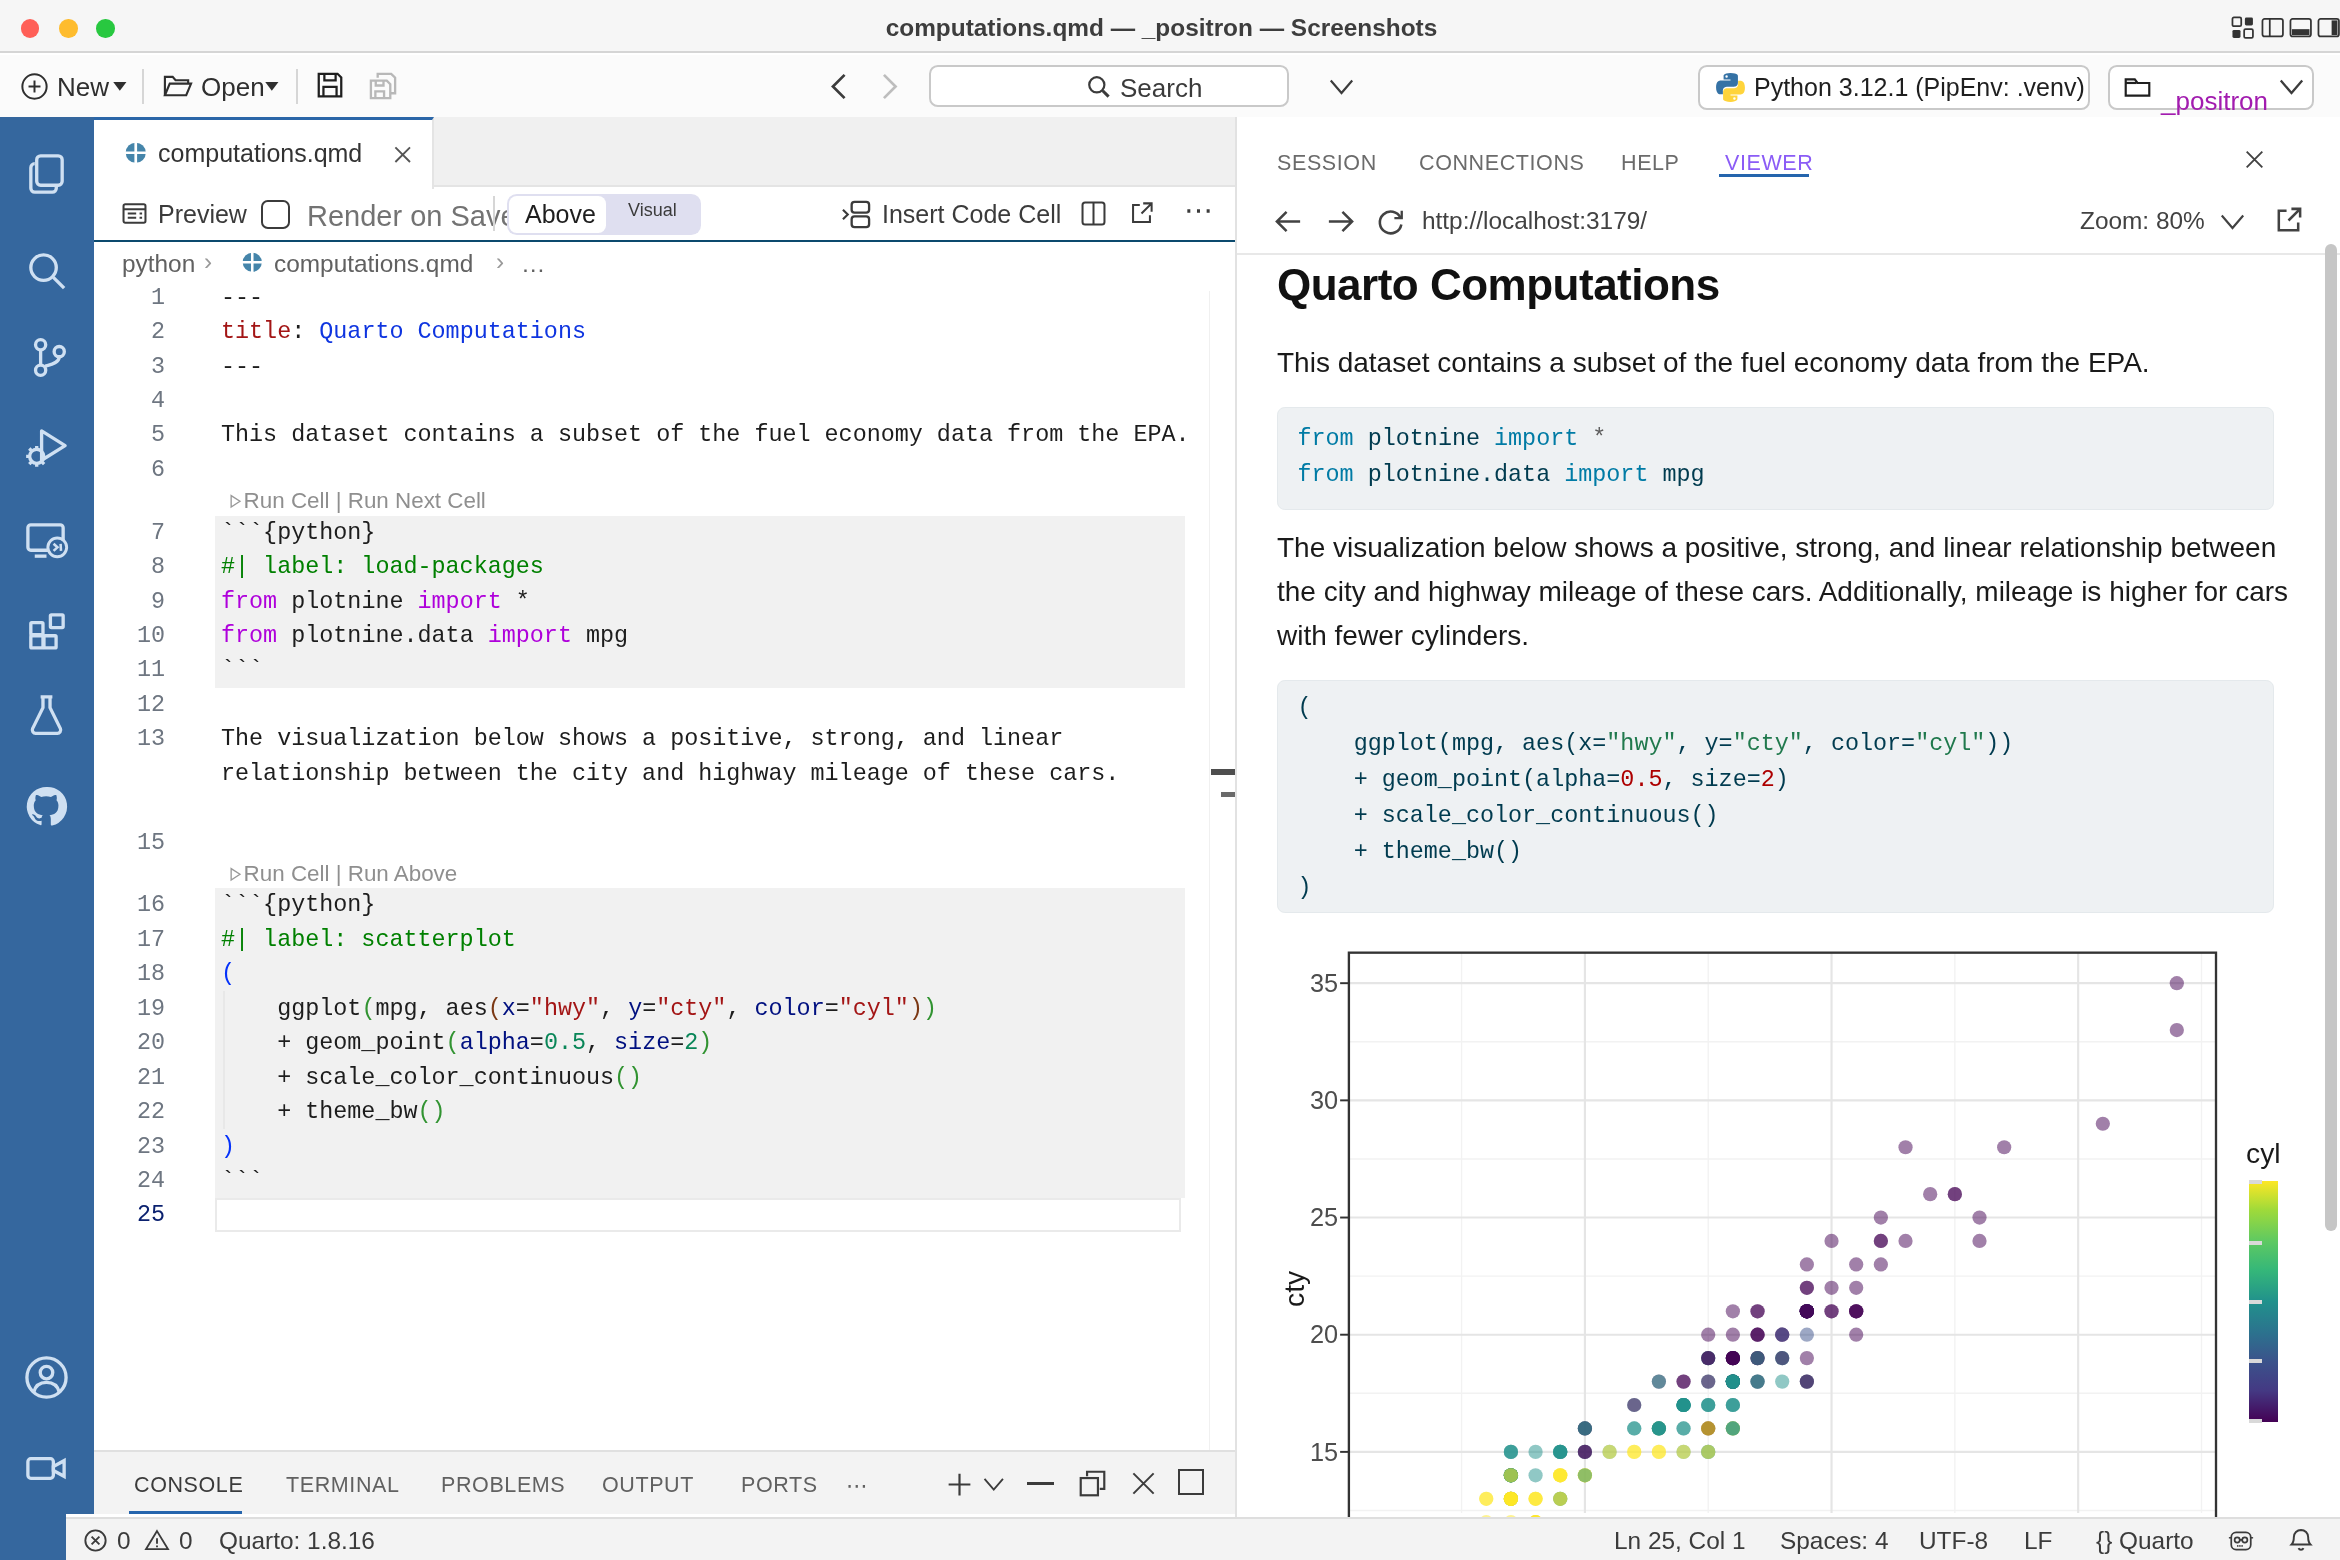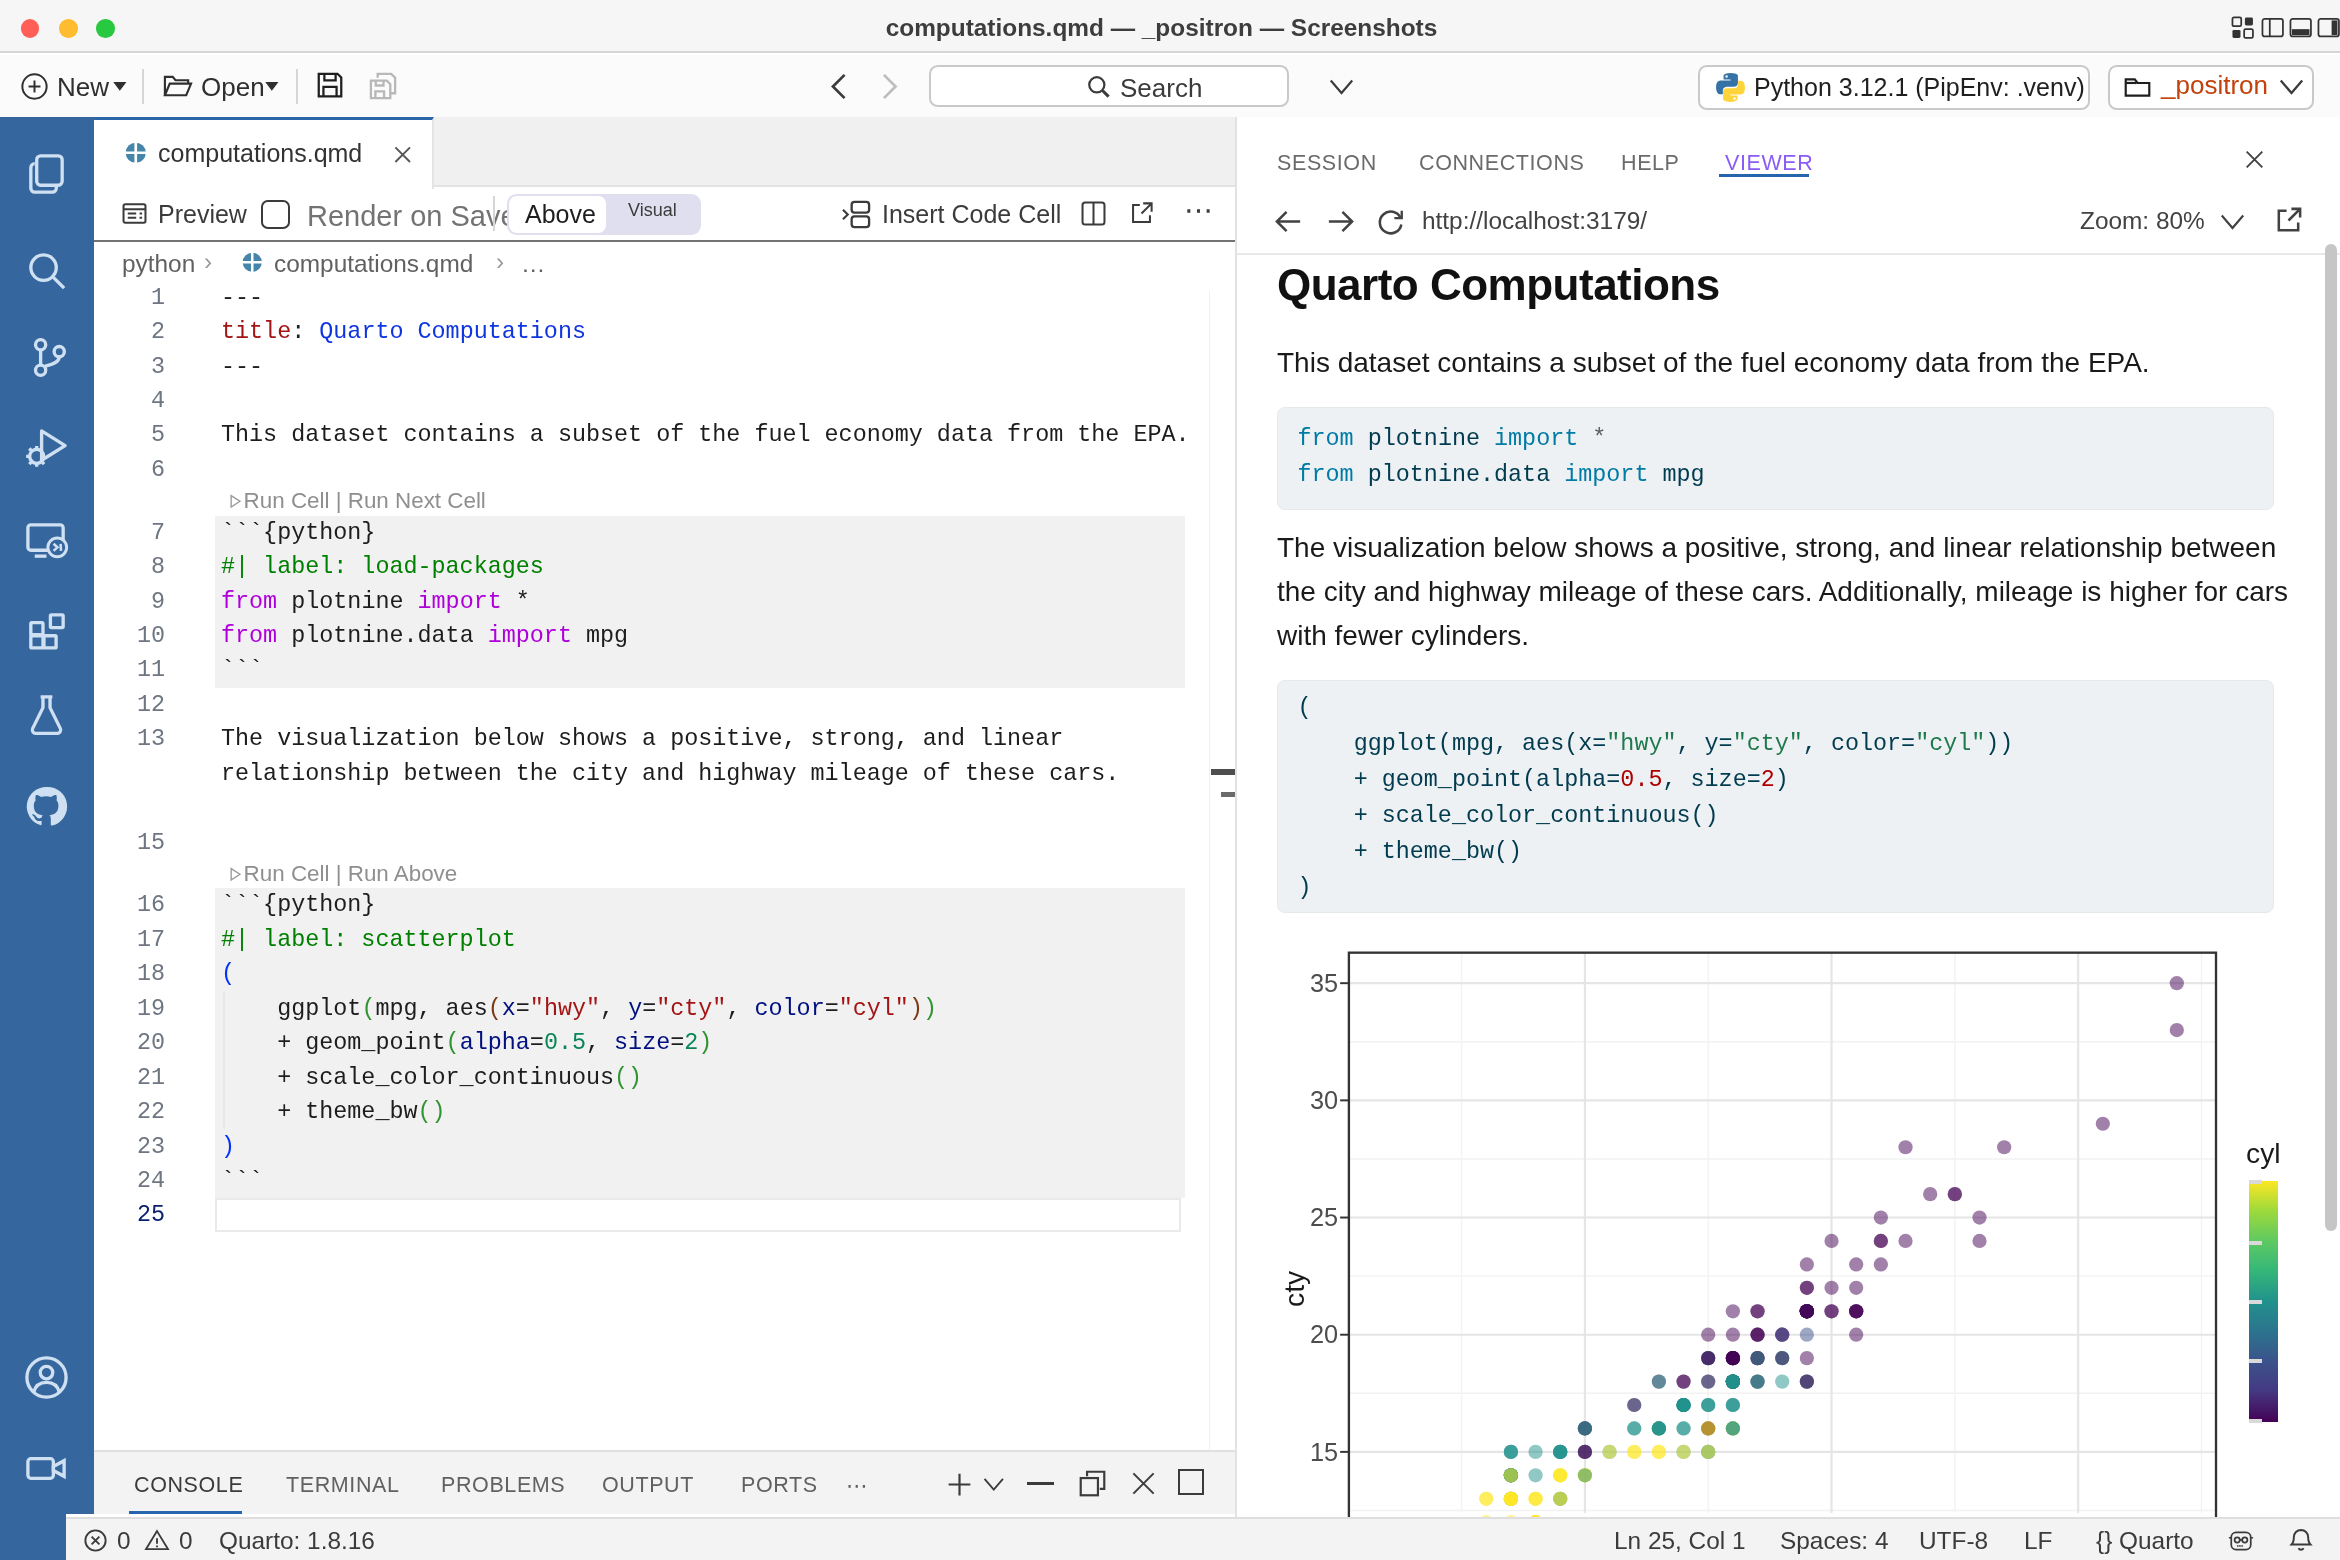--- a/index.html
+++ b/index.html
@@ -6,21 +6,21 @@
 .abs{position:absolute;}
 #titlebar{position:absolute;left:0;top:0;width:2341px;height:53px;background:#f6f6f6;border-bottom:2px solid #d5d5d5;}
 .tl{position:absolute;top:19px;width:18.5px;height:18.5px;border-radius:50%;}
 #title{position:absolute;top:13.7px;left:0;width:2323px;text-align:center;font-size:24.4px;font-weight:600;color:#3d3d3d;}
 #toolbar{position:absolute;left:0;top:55px;width:2341px;height:62px;background:#fbfbfb;}
 .tbtxt{font-size:26px;color:#2f2f2f;}
 #activitybar{position:absolute;left:0;top:117px;width:94px;height:1397px;background:#35679e;}
 .abicon{position:absolute;left:23.4px;width:47px;height:47px;}
 #tabbar{position:absolute;left:94px;top:117px;width:1141px;height:70px;background:#f0f0f0;border-bottom:2px solid #e4e4e4;}
 #tab1{position:absolute;left:0;top:0;width:340px;height:72px;background:#fff;border-top:3.9px solid #2b66a8;border-right:2px solid #e4e4e4;}
-#edtoolbar{position:absolute;left:94px;top:189px;width:1141px;height:53px;background:#fff;border-bottom:2px solid #737373;}
+#edtoolbar{position:absolute;left:94px;top:189px;width:1141px;height:53px;background:#fff;border-bottom:2px solid #0c4a6e;}
 #breadcrumbs{position:absolute;left:94px;top:242px;width:1141px;height:49px;background:#fff;color:#616161;font-size:24.4px;}
 #codearea{position:absolute;left:94px;top:291px;width:1141px;height:1159px;background:#fff;font-family:"Liberation Mono",monospace;font-size:23.4px;}
 .cellbg{position:absolute;left:121px;width:970px;background:#f1f1f1;}
 .crow{position:absolute;left:0;width:1141px;height:35px;line-height:34px;white-space:pre;}
 .ln{position:absolute;left:0;width:71px;text-align:right;color:#6e7681;}
 .lnA{position:absolute;left:0;width:71px;text-align:right;color:#0b216f;}
 .ct{position:absolute;left:127px;color:#1d1d1d;}
 .clens{position:absolute;left:133px;height:29px;line-height:27px;font-family:"Liberation Sans",sans-serif;font-size:22.4px;color:#8f8f8f;white-space:pre;}
 .clens svg{display:inline-block;vertical-align:-2px;}
 #curline{position:absolute;left:121px;top:907px;width:966px;height:34px;border:2px solid #eaeaea;}
@@ -111,21 +111,21 @@
  <svg class="abs" style="left:1714px;top:15.6px" width="33" height="33" viewBox="0 0 32 32">
    <path d="M15.9 2c-7 0-6.6 3-6.6 3v3.2h6.7v1H6.7S2 8.6 2 15.7s4.1 6.9 4.1 6.9h2.5v-3.3s-.1-4.1 4-4.1h6.7s3.9.1 3.9-3.8V5s.6-3-7.3-3zm-3.7 2.1a1.2 1.2 0 1 1 0 2.4 1.2 1.2 0 0 1 0-2.4z" fill="#3572A5"></path>
    <path d="M16.1 30c7 0 6.6-3 6.6-3v-3.2H16v-1h9.3s4.7.6 4.7-6.5-4.1-6.9-4.1-6.9h-2.5v3.3s.1 4.1-4 4.1h-6.7s-3.9-.1-3.9 3.8V27s-.6 3 7.3 3zm3.7-2.1a1.2 1.2 0 1 1 0-2.4 1.2 1.2 0 0 1 0 2.4z" fill="#ffd43b"></path>
  </svg>
  <span class="abs tbtxt" style="left:1754px;top:17.6px;color:#1f1f1f;font-size:25px">Python 3.12.1 (PipEnv: .venv)</span>
  <div class="abs" style="left:2108px;top:9.8px;width:206px;height:45px;border:2px solid #c9c9c9;border-radius:8.8px;background:#fff;"></div>
  <svg class="abs" style="left:2123px;top:17.6px" width="29" height="29" viewBox="0 0 16 16" fill="none" stroke="#1f1f1f" stroke-width="1.2">
       <path d="M1.5 3.5 h5 l1.5 2 h6.5 v7 h-13 Z"></path>
       <path d="M1.5 5.5 h6"></path>
     </svg>
- <span class="abs tbtxt" style="left:2161px;top:15px;color:#c2410c">_positron</span>
+ <span class="abs tbtxt" style="left:2161px;top:31px;color:#a21caf">_positron</span>
  <svg class="abs" style="left:2279px;top:23.4px" width="25" height="17.6" viewBox="0 0 14 9" fill="none" stroke="#3c3c3c" stroke-width="1.3">
       <path d="M1 1 L7 8 L13 1"></path>
     </svg>
 </div>
 <div id="activitybar">
  <svg class="abicon" style="top:33px" viewBox="0 0 24 24" fill="none" stroke="#cfe0f2" stroke-width="1.7">
       <rect x="7" y="3" width="13" height="15" rx="2"></rect>
       <path d="M17 18 v1.5 a2 2 0 0 1 -2 2 H6 a2 2 0 0 1 -2 -2 V9 a2 2 0 0 1 2 -2"></path>
     </svg>
  <svg class="abicon" style="top:130px" viewBox="0 0 24 24" fill="none" stroke="#cfe0f2" stroke-width="1.7">

